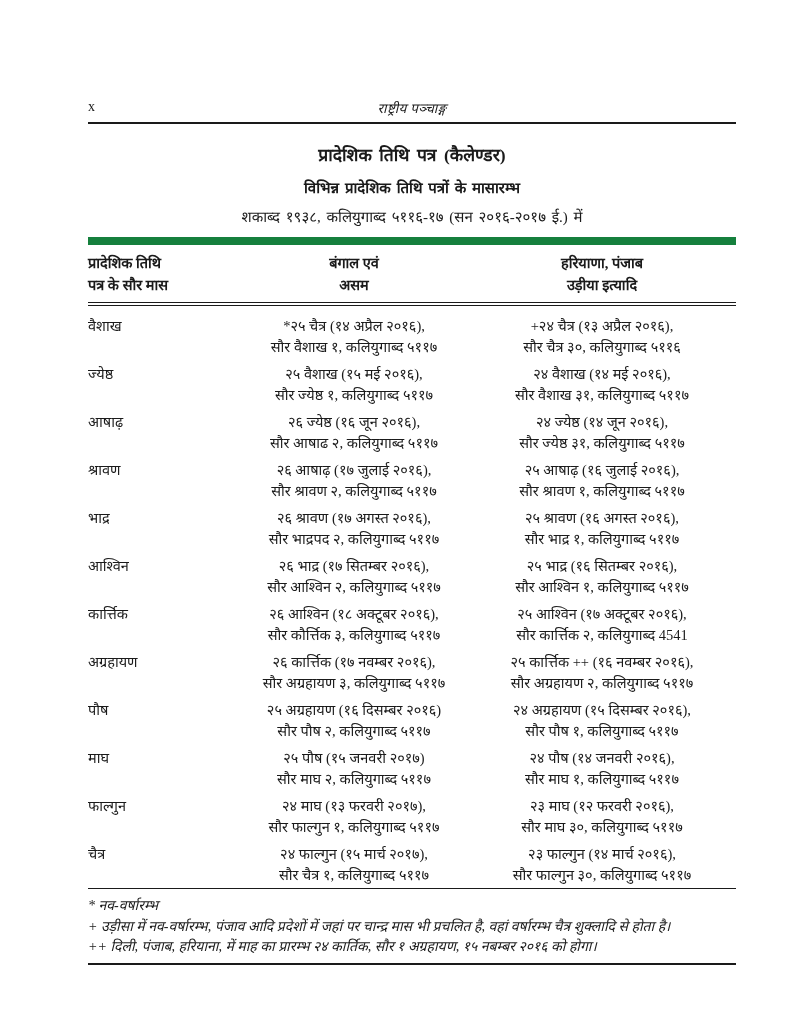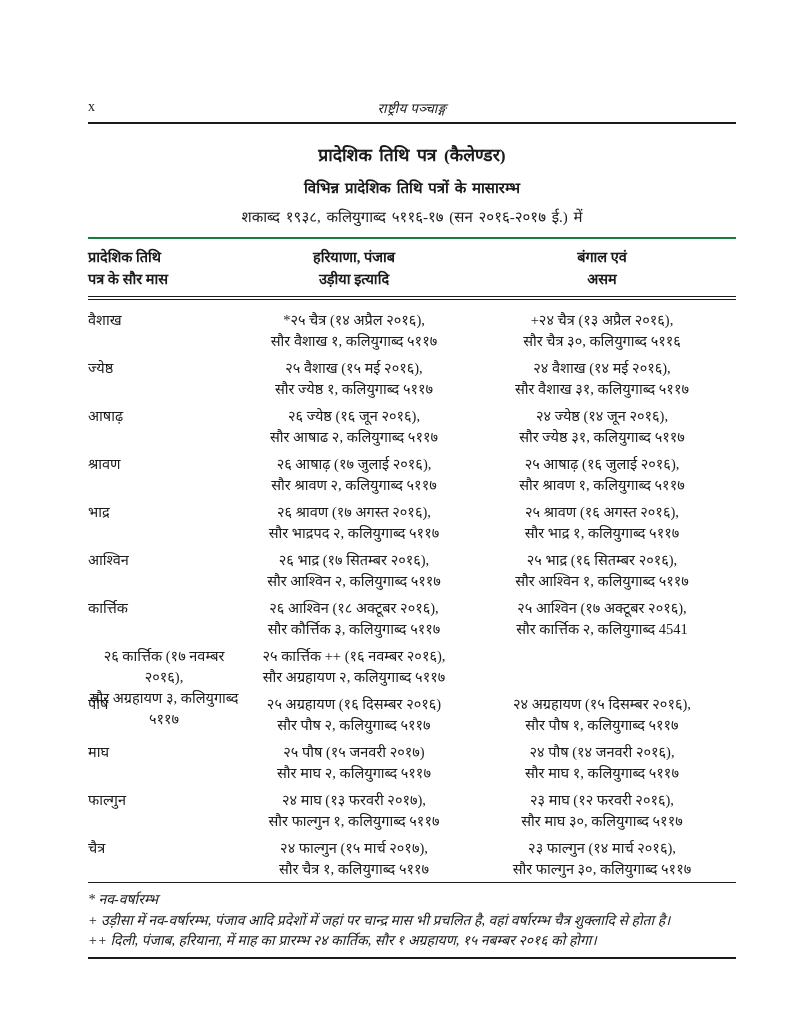--- a/index.html
+++ b/index.html
@@ -20,21 +20,21 @@
   .rule.thick{border-top:2px solid #1a1a1a;margin-top:5px;}
 
   
   .title{margin:18px 0 0;text-align:center;font-size:17.5px;font-weight:bold;word-spacing:3px;}
   .subtitle{margin:11px 0 0;text-align:center;font-size:15px;font-weight:bold;word-spacing:2px;}
   .era-line{margin:9px 0 0;text-align:center;font-size:15px;font-weight:normal;word-spacing:2px;}
 
   
   .cal-table{margin-top:11px;}
   .grid{display:grid;grid-template-columns:152px 228px 268px;}
-  .thead{border-top:2px solid #15803d;border-bottom:4px double #1a1a1a;padding:7px 0 6px;}
+  .thead{border-top:8px solid #15803d;border-bottom:4px double #1a1a1a;padding:7px 0 6px;}
   .thead .hcell{font-weight:bold;font-size:14.5px;line-height:22px;}
   .thead .c1{text-align:left;}
   .thead .c2,.thead .c3{text-align:center;}
   .tbody{padding-top:4px;}
   .trow{height:48px;}
   .cell{font-size:14.5px;line-height:21px;padding-top:6px;}
   .cell.month{text-align:left;}
   .cell.c2,.cell.c3{text-align:center;}
 
   
@@ -59,28 +59,28 @@
     <h2 class="subtitle">विभिन्न प्रादेशिक तिथि पत्रों के मासारम्भ</h2>
     <h3 class="era-line">शकाब्द १९३८, कलियुगाब्द ५११६-१७ (सन २०१६-२०१७ ई.) में</h3>
 
     <div class="cal-table">
 
       <div class="thead grid">
         <div class="hcell c1">
           <div>प्रादेशिक तिथि</div>
           <div>पत्र के सौर मास</div>
         </div>
+        <div class="hcell c2">
+          <div>बंगाल एवं</div>
+          <div>असम</div>
+        </div>
         <div class="hcell c3">
           <div>हरियाणा, पंजाब</div>
           <div>उड़ीया इत्यादि</div>
         </div>
-        <div class="hcell c2">
-          <div>बंगाल एवं</div>
-          <div>असम</div>
-        </div>
       </div>
 
       <div class="tbody">
         <div class="trow grid">
           <div class="cell month">वैशाख</div>
           <div class="cell c2">
             <div>*२५ चैत्र (१४ अप्रैल २०१६),</div>
             <div>सौर वैशाख १, कलियुगाब्द ५११७</div>
           </div>
           <div class="cell c3">
@@ -155,20 +155,21 @@
             <div>२६ आश्विन (१८ अक्टूबर २०१६),</div>
             <div>सौर कौर्त्तिक ३, कलियुगाब्द ५११७</div>
           </div>
           <div class="cell c3">
             <div>२५ आश्विन (१७ अक्टूबर २०१६),</div>
             <div>सौर कार्त्तिक २, कलियुगाब्द 4541</div>
           </div>
         </div>
 
         <div class="trow grid">
+          <div class="cell month">अग्रहायण</div>
           <div class="cell c2">
             <div>२६ कार्त्तिक (१७ नवम्बर २०१६),</div>
             <div>सौर अग्रहायण ३, कलियुगाब्द ५११७</div>
           </div>
           <div class="cell c3">
             <div>२५ कार्त्तिक ++ (१६ नवम्बर २०१६),</div>
             <div>सौर अग्रहायण २, कलियुगाब्द ५११७</div>
           </div>
         </div>
 

